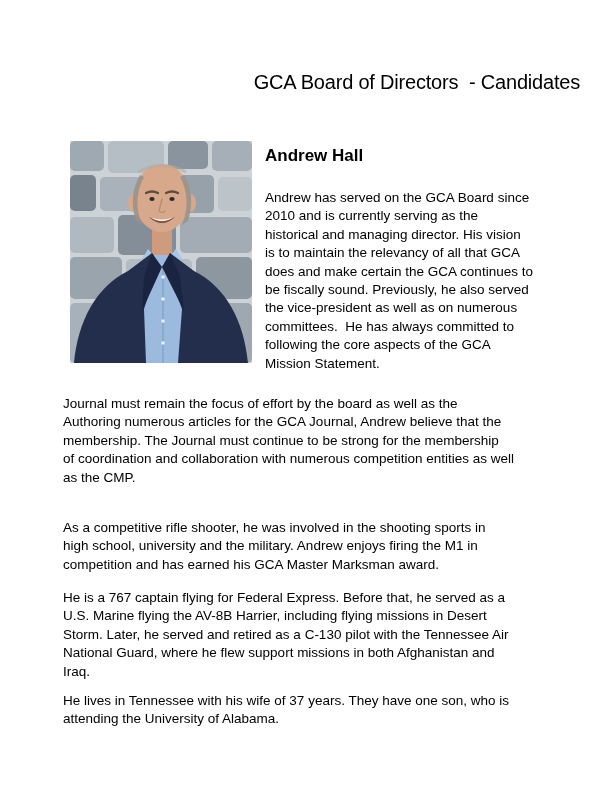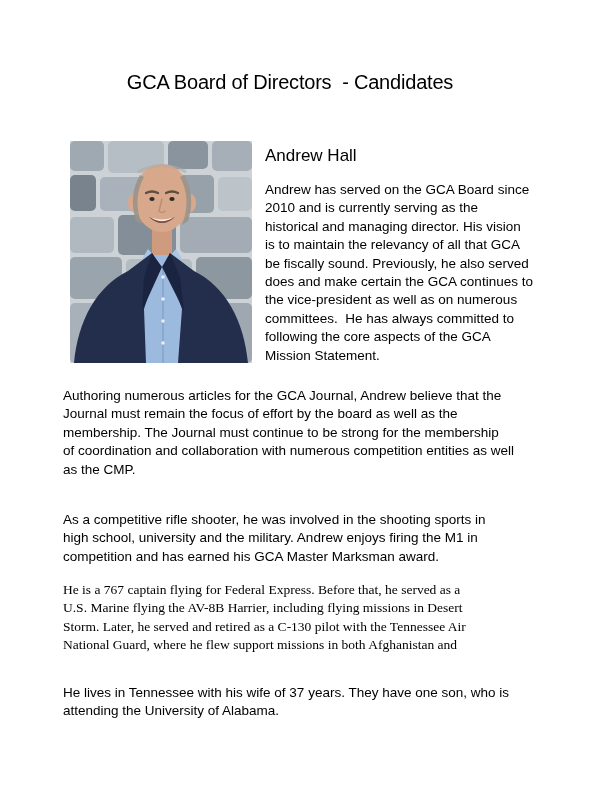--- a/index.html
+++ b/index.html
@@ -2,30 +2,30 @@
 <html><head>
 <meta charset="utf-8">
 <style>
   html,body { margin:0; padding:0; background:#ffffff; }
   .page {
     position:relative; width:612px; height:792px; background:#ffffff;
     font-family:"Liberation Sans","DejaVu Sans",sans-serif; color:#000000;
     overflow:hidden;
   }
   .title {
-    position:absolute; top:71px; left:0; width:580px; text-align:center;
+    position:absolute; top:71px; left:0; width:580px; text-align:right;
     font-size:20px; font-weight:400; letter-spacing:-0.2px; white-space:pre;
   }
   .photo { position:absolute; left:70px; top:141px; width:182px; height:222px; }
   .photo svg { display:block; }
-  .name { position:absolute; left:265px; top:146px; font-size:17px; font-weight:400; }
-  .bodytext { font-size:13.5px; line-height:18.4px; }
+  .name { position:absolute; left:265px; top:146px; font-size:17px; font-weight:700; }
+  .bodytext { font-size:13.5px; line-height:18.4px;margin-top:8px; }
   .intro { position:absolute; left:265px; top:181px; width:300px; }
   .para { position:absolute; left:63px; width:510px; }
-  .p0 { top:387px; } .p1 { top:511px; } .p2 { top:581px;font-family:Liberation Serif, serif; } .p3 { top:684px; }
+  .p0 { top:387px; } .p1 { top:511px; } .p2 { top:581px; } .p3 { top:684px; }
   .ln { white-space:pre; }
 </style>
 </head>
 <body>
 
 <div class="page">
 
   <div class="title">GCA Board of Directors  - Candidates</div>
 
   <div class="photo">
@@ -85,47 +85,48 @@
     </svg>
   </div>
 
   <div class="name">Andrew Hall</div>
 
   <div class="intro bodytext">
       <div class="ln">Andrew has served on the GCA Board since</div>
       <div class="ln">2010 and is currently serving as the</div>
       <div class="ln">historical and managing director. His vision</div>
       <div class="ln">is to maintain the relevancy of all that GCA</div>
+      <div class="ln">does and make certain the GCA continues to</div>
       <div class="ln">be fiscally sound. Previously, he also served</div>
-      <div class="ln">does and make certain the GCA continues to</div>
       <div class="ln">the vice-president as well as on numerous</div>
       <div class="ln">committees.  He has always committed to</div>
       <div class="ln">following the core aspects of the GCA</div>
       <div class="ln">Mission Statement.</div>
     </div>
 
   <div class="para bodytext p0">
+      <div class="ln">Journal must remain the focus of effort by the board as well as the</div>
       <div class="ln">Authoring numerous articles for the GCA Journal, Andrew believe that the</div>
-      <div class="ln">Journal must remain the focus of effort by the board as well as the</div>
       <div class="ln">membership. The Journal must continue to be strong for the membership</div>
       <div class="ln">of coordination and collaboration with numerous competition entities as well</div>
       <div class="ln">as the CMP.</div>
     </div>
 
   <div class="para bodytext p1">
       <div class="ln">As a competitive rifle shooter, he was involved in the shooting sports in</div>
       <div class="ln">high school, university and the military. Andrew enjoys firing the M1 in</div>
       <div class="ln">competition and has earned his GCA Master Marksman award.</div>
     </div>
 
   <div class="para bodytext p2">
       <div class="ln">He is a 767 captain flying for Federal Express. Before that, he served as a</div>
       <div class="ln">U.S. Marine flying the AV-8B Harrier, including flying missions in Desert</div>
       <div class="ln">Storm. Later, he served and retired as a C-130 pilot with the Tennessee Air</div>
       <div class="ln">National Guard, where he flew support missions in both Afghanistan and</div>
+      <div class="ln">Iraq.</div>
     </div>
 
   <div class="para bodytext p3">
       <div class="ln">He lives in Tennessee with his wife of 37 years. They have one son, who is</div>
       <div class="ln">attending the University of Alabama.</div>
     </div>
 
 </div>
 
 </body></html>

